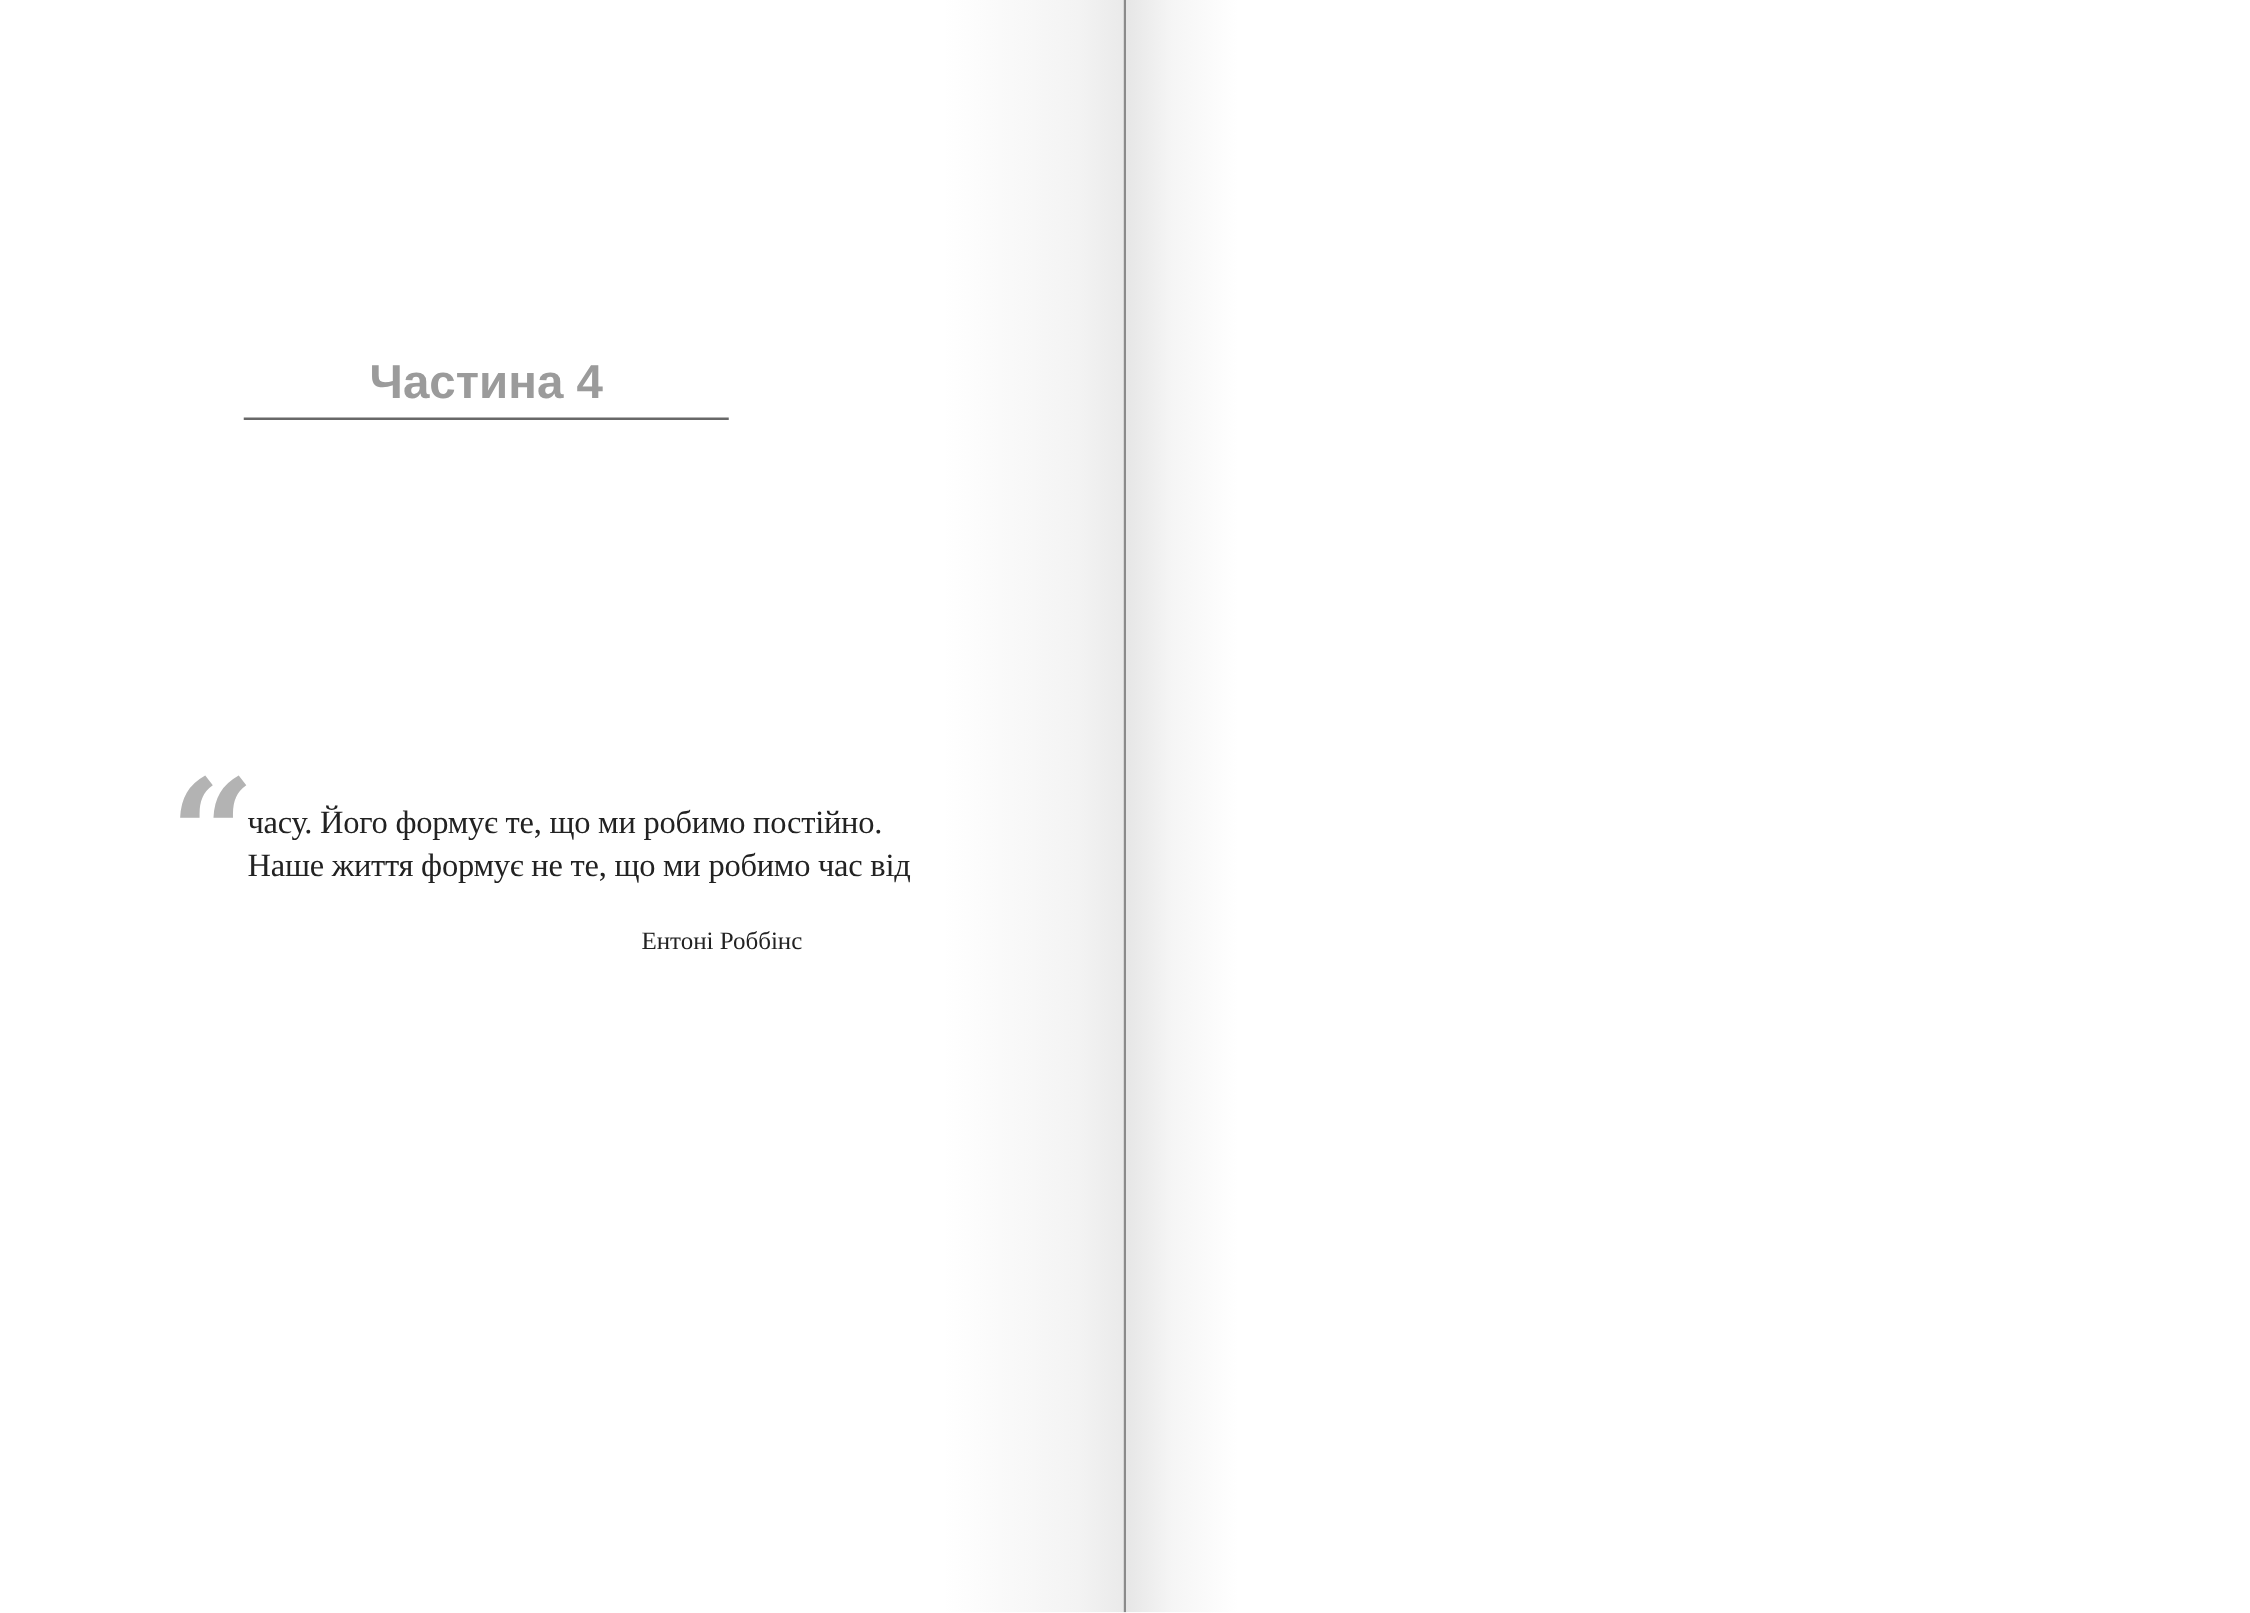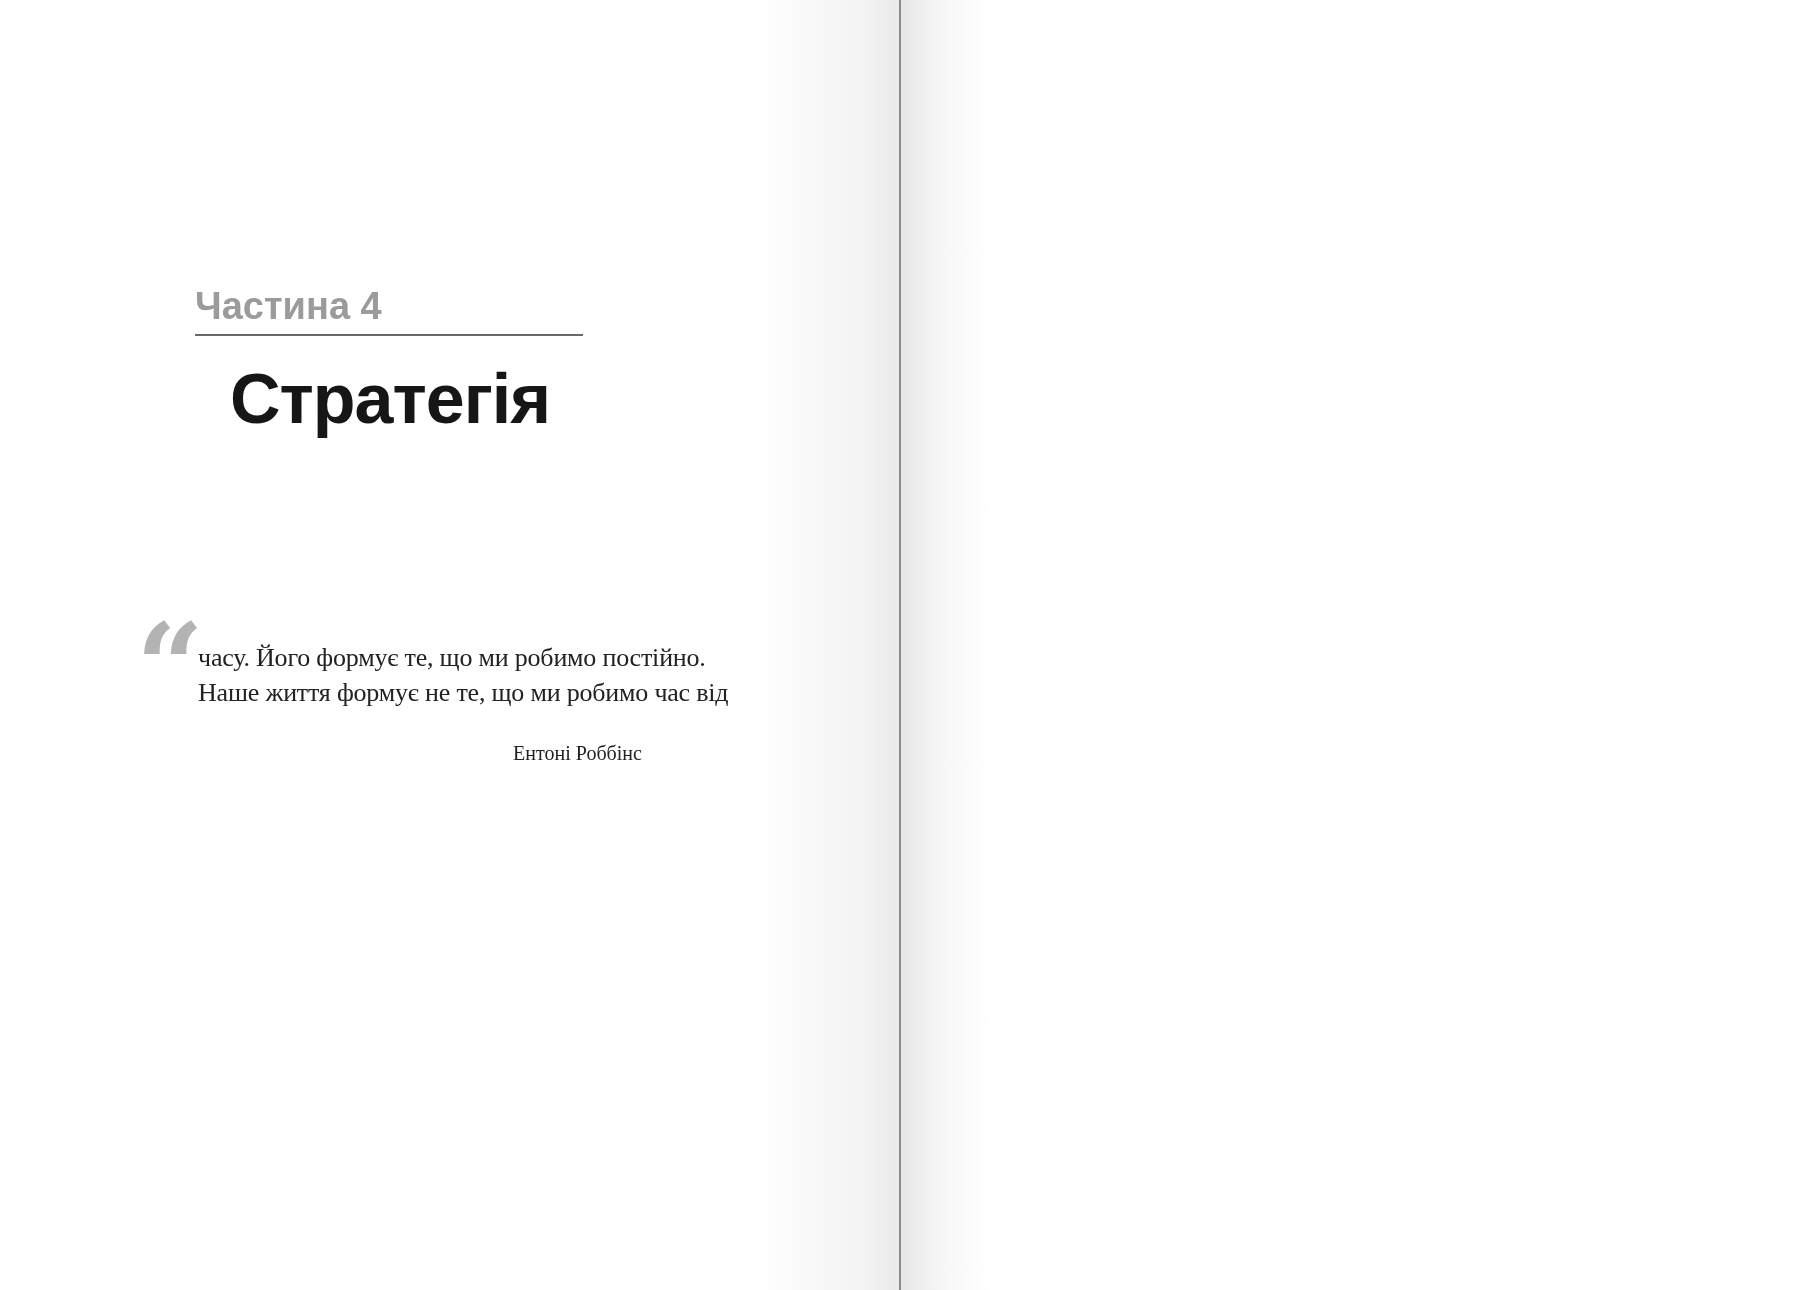--- a/index.html
+++ b/index.html
@@ -5,21 +5,21 @@
   html,body{margin:0;padding:0;background:#ffffff;}
   .spread{position:relative;width:1800px;height:1290px;overflow:hidden;background:#fff;
           font-family:"Liberation Serif","DejaVu Serif",serif;color:#1f1f1f;}
   
   .page-left{position:absolute;left:0;top:0;width:899px;height:1290px;
              background:linear-gradient(to right,#ffffff 0%,#ffffff 84%,#f3f3f3 96%,#eaeaea 100%);}
   .fold-line{position:absolute;left:899px;top:0;width:2px;height:1290px;background:#8a8a8a;}
   .page-right{position:absolute;left:901px;top:0;width:899px;height:1290px;
               background:linear-gradient(to right,#e6e6e6 0%,#f5f5f5 4%,#ffffff 10%);}
   
-  .part-label{position:absolute;left:195px;top:286px;width:388px;
+  .part-label{position:absolute;left:195px;top:286px;width:388px;text-align:center;
               font-family:"Liberation Sans","DejaVu Sans",sans-serif;font-weight:bold;
               font-size:38px;line-height:40px;color:#9b9b9b;}
   .rule{position:absolute;left:195px;top:334px;width:388px;height:2px;background:#686868;}
   .chapter-title{position:absolute;left:40px;top:352px;width:700px;text-align:center;
                  font-family:"Liberation Sans","DejaVu Sans",sans-serif;font-weight:bold;
                  font-size:70px;line-height:94px;letter-spacing:-1px;color:#161616;}
   .quote-mark{position:absolute;left:136px;top:608px;font-family:"DejaVu Serif","Liberation Serif",serif;
               font-weight:bold;font-size:118px;line-height:1;color:#b3b3b3;}
   .quote-text{position:absolute;left:198px;top:640px;width:620px;
               font-size:26px;line-height:35px;letter-spacing:-0.2px;color:#222;}
@@ -28,21 +28,20 @@
 </style>
 </head>
 <body>
 
 <div class="spread">
 
   <div class="page-left">
     <div class="part-label">Частина 4</div>
     <div class="rule"></div>
     <div class="chapter-title">
-      <div>Стратегія</div>
     </div>
     <div class="quote-mark">“</div>
     <div class="quote-text">
         <div>часу. Його формує те, що ми робимо постійно.</div>
         <div>Наше життя формує не те, що ми робимо час від</div>
       </div>
     <div class="attribution">Ентоні Роббінс</div>
   </div>
 
   <div class="fold-line"></div>

